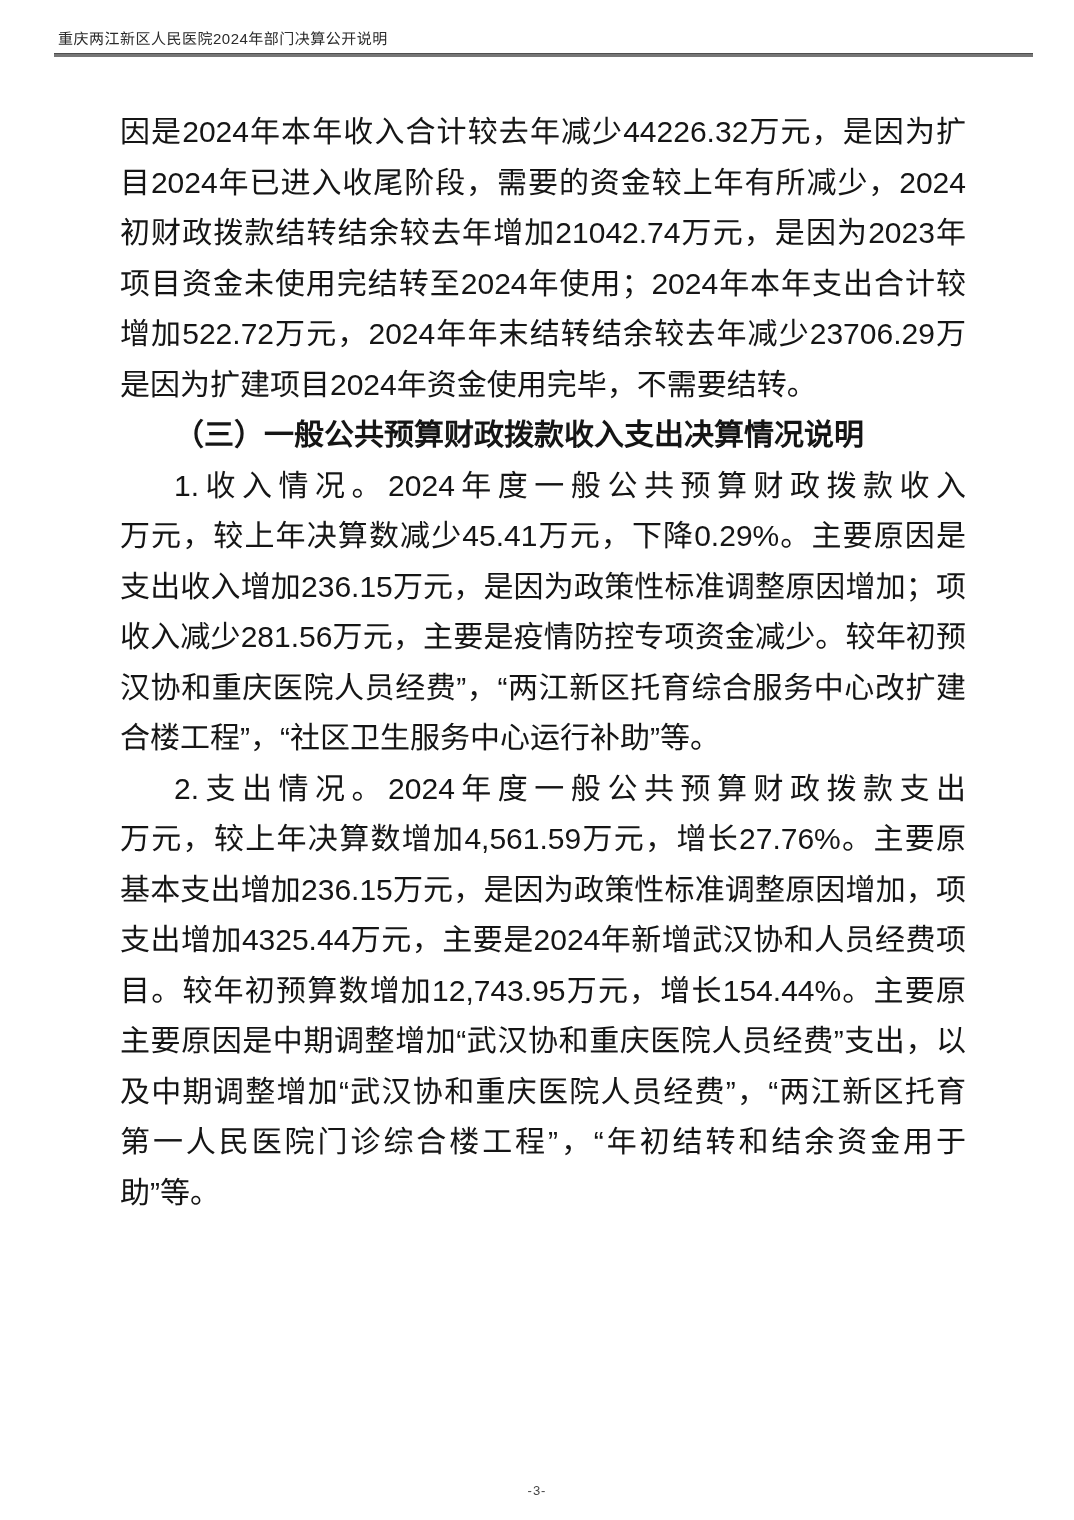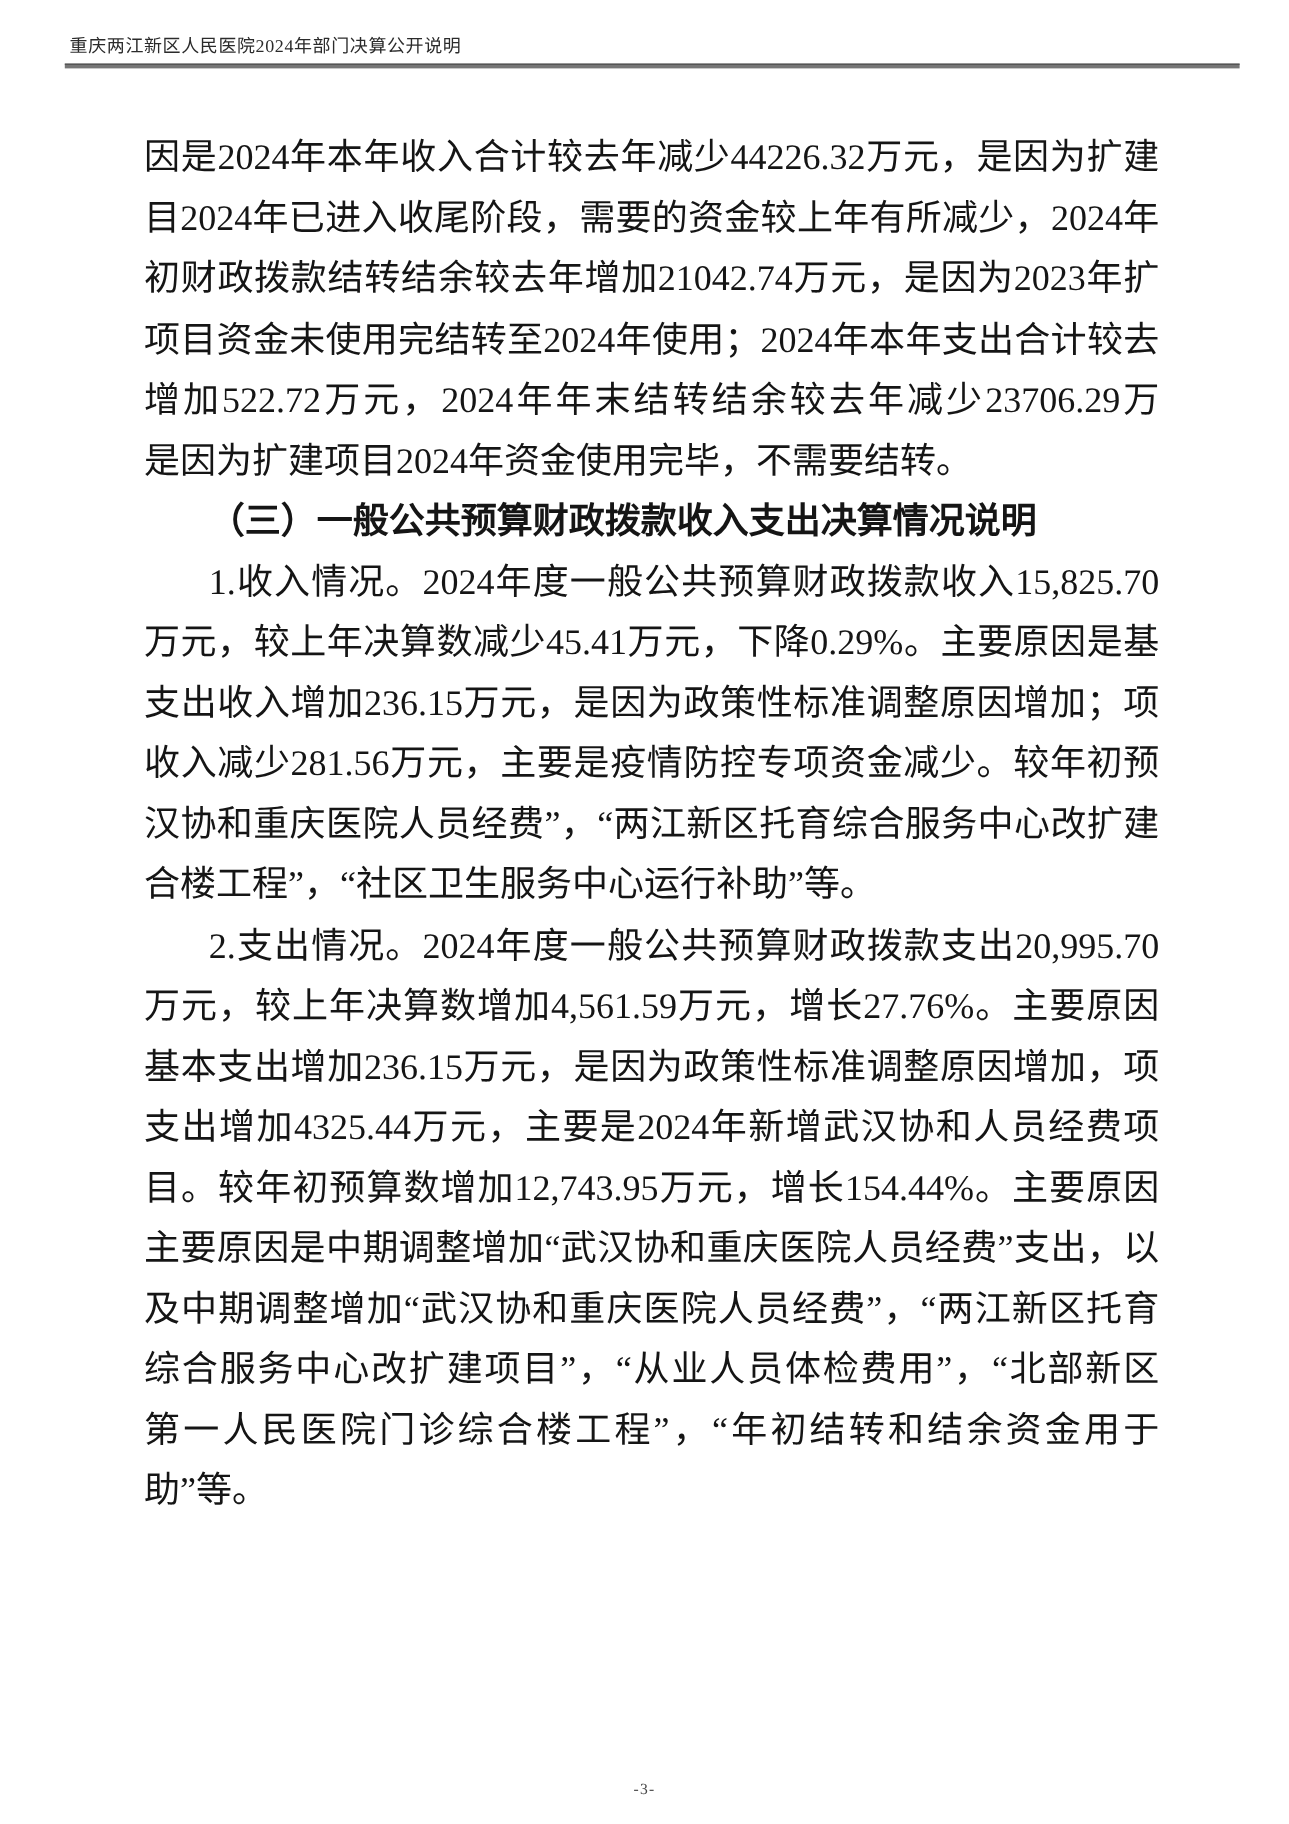--- a/index.html
+++ b/index.html
@@ -6,21 +6,21 @@
     margin: 0;
     padding: 0;
     background: #ffffff;
   }
   .page {
     position: relative;
     width: 1074px;
     height: 1520px;
     background: #ffffff;
     overflow: hidden;
-    font-family: Liberation Serif, serif;
+    font-family: Liberation Sans, sans-serif;
     color: #151515;
   }
 
   
   .page-header {
     position: absolute;
     left: 54px;
     top: 30px;
     width: 979px;
   }
@@ -108,21 +108,20 @@
         <div class="line no-justify">合楼工程”，“社区卫生服务中心运行补助”等。</div>
       </section>
     <section class="para indent">
         <div class="line">2.支出情况。2024年度一般公共预算财政拨款支出20,995.70</div>
         <div class="line">万元，较上年决算数增加4,561.59万元，增长27.76%。主要原因是</div>
         <div class="line">基本支出增加236.15万元，是因为政策性标准调整原因增加，项目</div>
         <div class="line">支出增加4325.44万元，主要是2024年新增武汉协和人员经费项</div>
         <div class="line">目。较年初预算数增加12,743.95万元，增长154.44%。主要原因是</div>
         <div class="line">主要原因是中期调整增加“武汉协和重庆医院人员经费”支出，以</div>
         <div class="line">及中期调整增加“武汉协和重庆医院人员经费”，“两江新区托育</div>
-        <div class="line">综合服务中心改扩建项目”，“从业人员体检费用”，“北部新区</div>
         <div class="line">第一人民医院门诊综合楼工程”，“年初结转和结余资金用于</div>
         <div class="line no-justify">助”等。</div>
       </section>
   </main>
 
   <footer class="page-footer">
     <span>-3-</span>
   </footer>
 
 </div>

